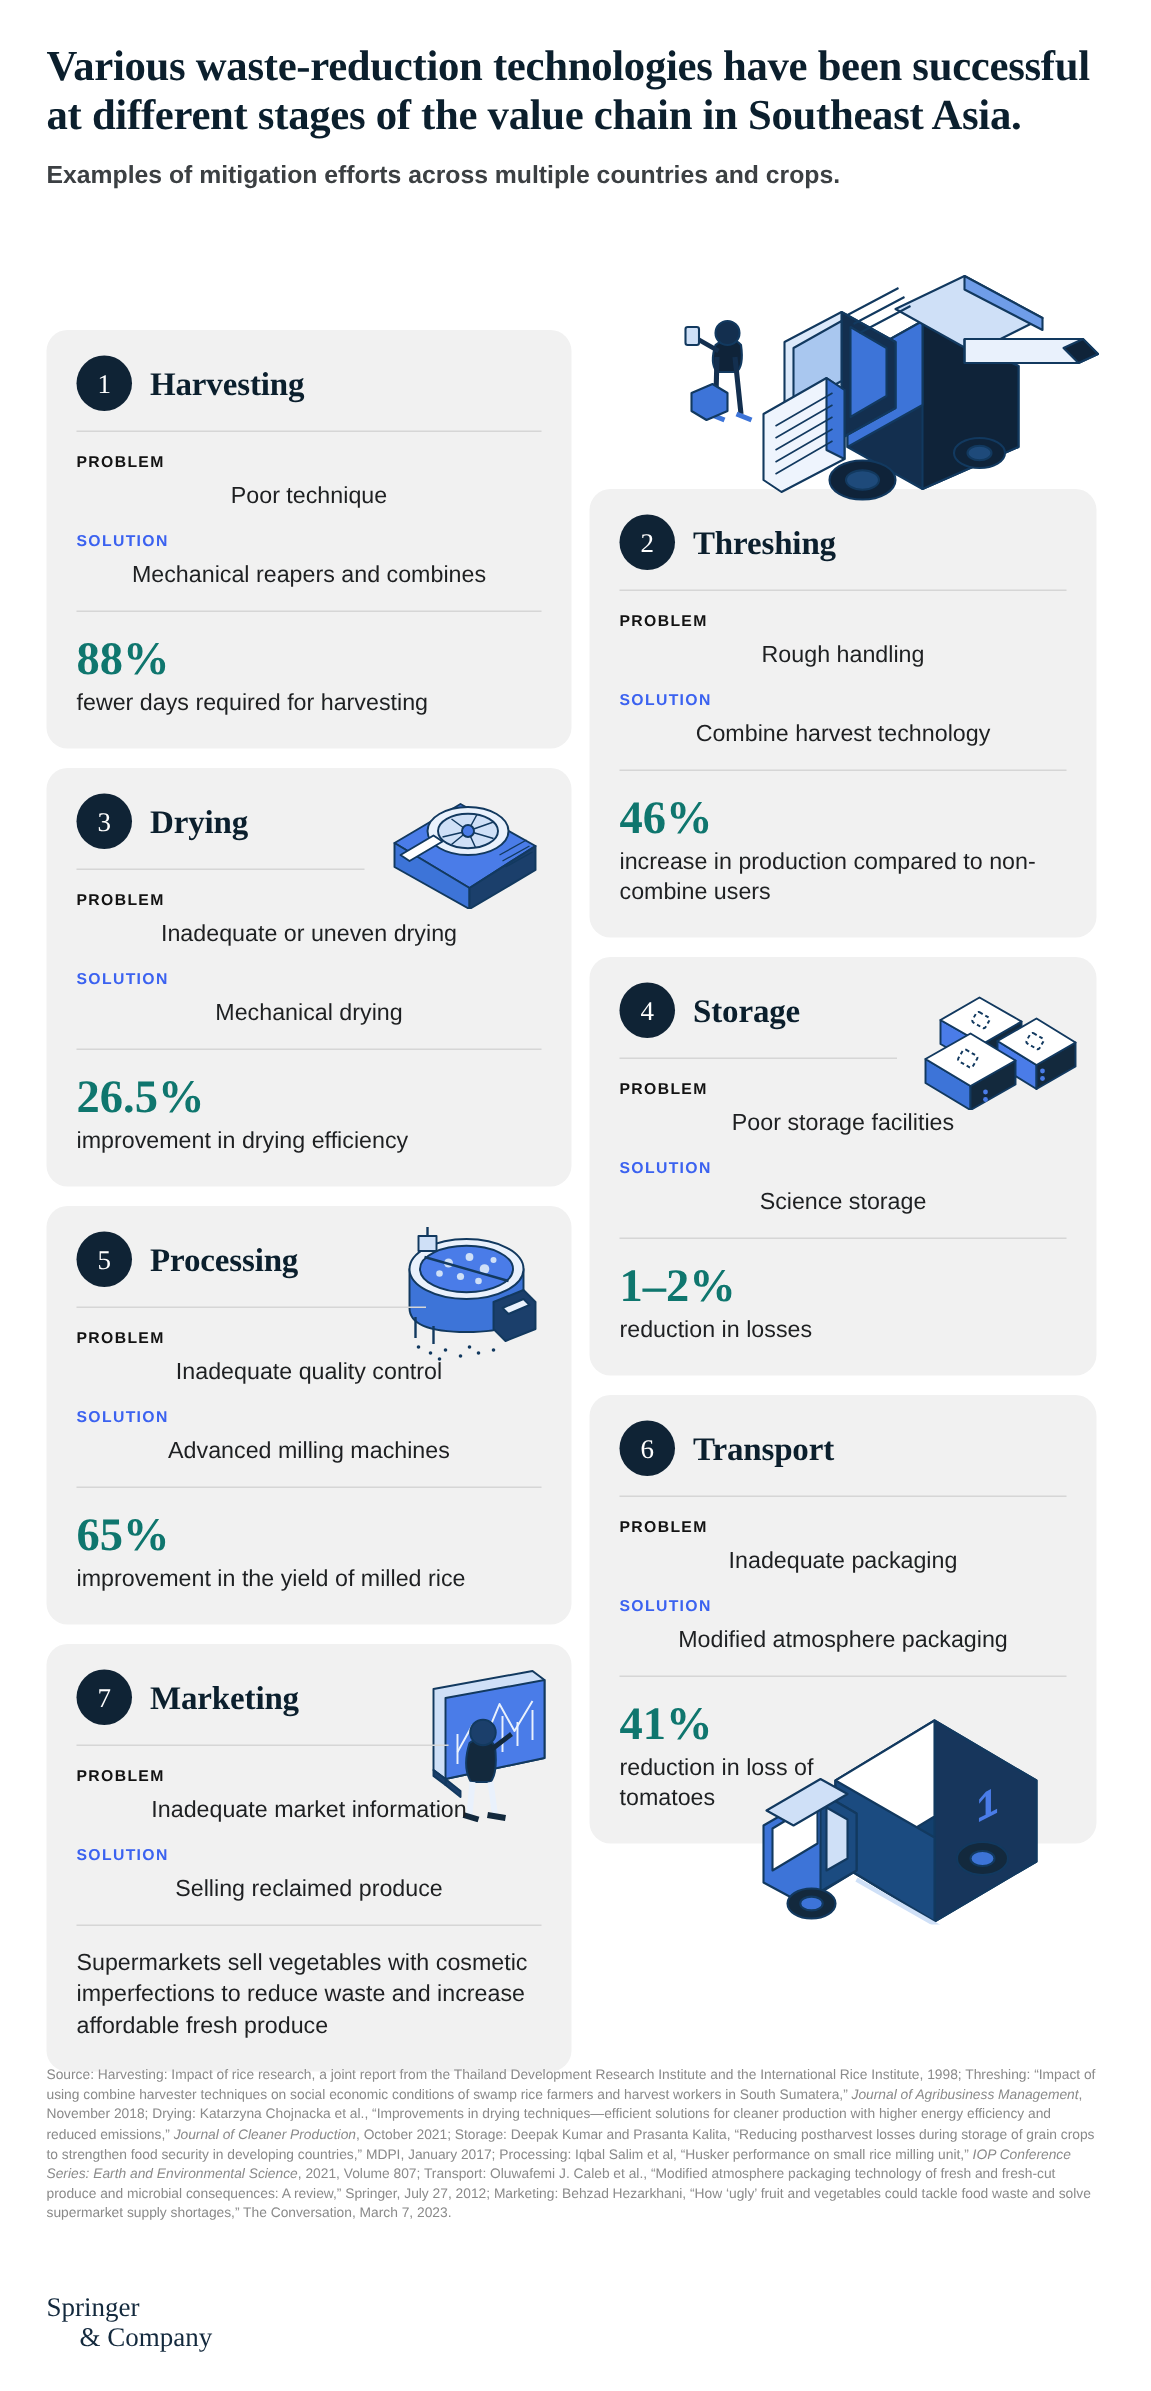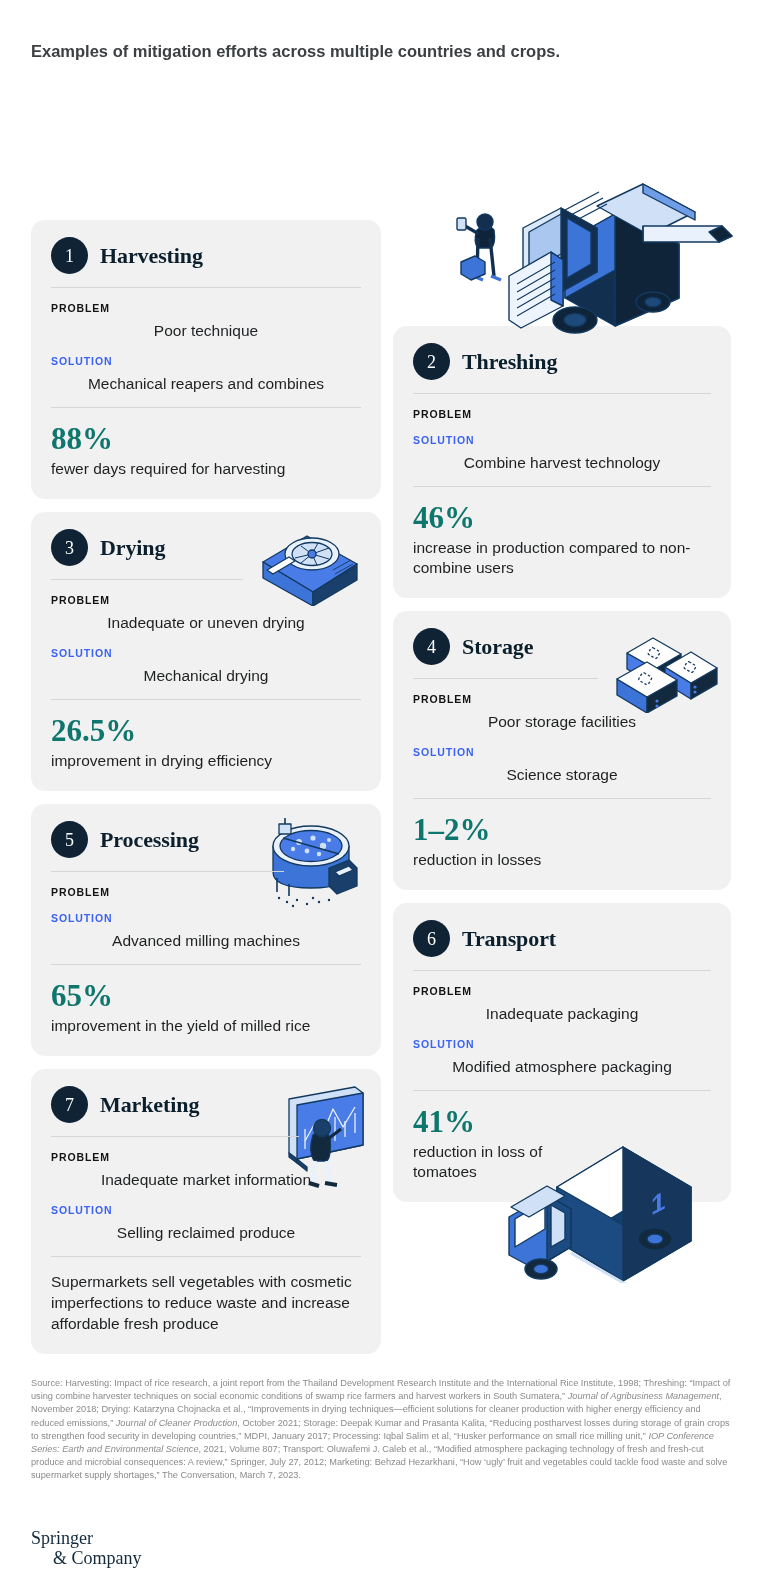--- a/index.html
+++ b/index.html
@@ -134,20 +134,21 @@
     color: #13293d;
   }
   .logo .l2 { display: block; margin-left: 22px; }
 </style>
 </head>
 <body>
 
 <div class="page">
 
   <div class="header">
+    <div class="headline">Various waste-reduction technologies have been successful at different stages of the value chain in Southeast Asia.</div>
     <div class="subhead">Examples of mitigation efforts across multiple countries and crops.</div>
   </div>
 
   <div class="illo illo-combine">
     <svg viewBox="0 0 290 160" width="290" height="160">
       <g stroke="#12395f" stroke-width="1.4" stroke-linejoin="round" fill="none">
 
         <path d="M118 62 L168 34 L232 64 L232 118 L168 146 L118 118 Z" fill="#132f4f"></path>
         <path d="M168 34 L232 64 L232 118 L168 146 Z" fill="#0f2339"></path>
         <path d="M118 62 L168 34 L168 90 L118 118 Z" fill="#3d74d8"></path>
@@ -275,20 +276,21 @@
             </g>
           </g>
         </svg>
       </div>
       <div class="card-head">
         <div class="badge">5</div>
         <div class="card-title">Processing</div>
       </div>
       <div class="rule mid"></div>
       <div class="lbl problem">PROBLEM</div>
+      <div class="val">Inadequate quality control</div>
       <div class="lbl solution">SOLUTION</div>
       <div class="val">Advanced milling machines</div>
       <div class="rule"></div>
       <div class="stat">65%</div>
       <div class="stat-desc">improvement in the yield of milled rice</div>
     </div>
 
     <div class="card">
       <div class="illo illo-screen">
         <svg viewBox="0 0 100 105" width="100" height="105">
@@ -328,20 +330,21 @@
 
   <div class="col-right">
 
     <div class="card">
       <div class="card-head">
         <div class="badge">2</div>
         <div class="card-title">Threshing</div>
       </div>
       <div class="rule"></div>
       <div class="lbl problem">PROBLEM</div>
+      <div class="val">Rough handling</div>
       <div class="lbl solution">SOLUTION</div>
       <div class="val">Combine harvest technology</div>
       <div class="rule"></div>
       <div class="stat">46%</div>
       <div class="stat-desc">increase in production compared to non-combine users</div>
     </div>
 
     <div class="card">
       <div class="illo illo-crates">
         <svg viewBox="0 0 110 90" width="110" height="90">

